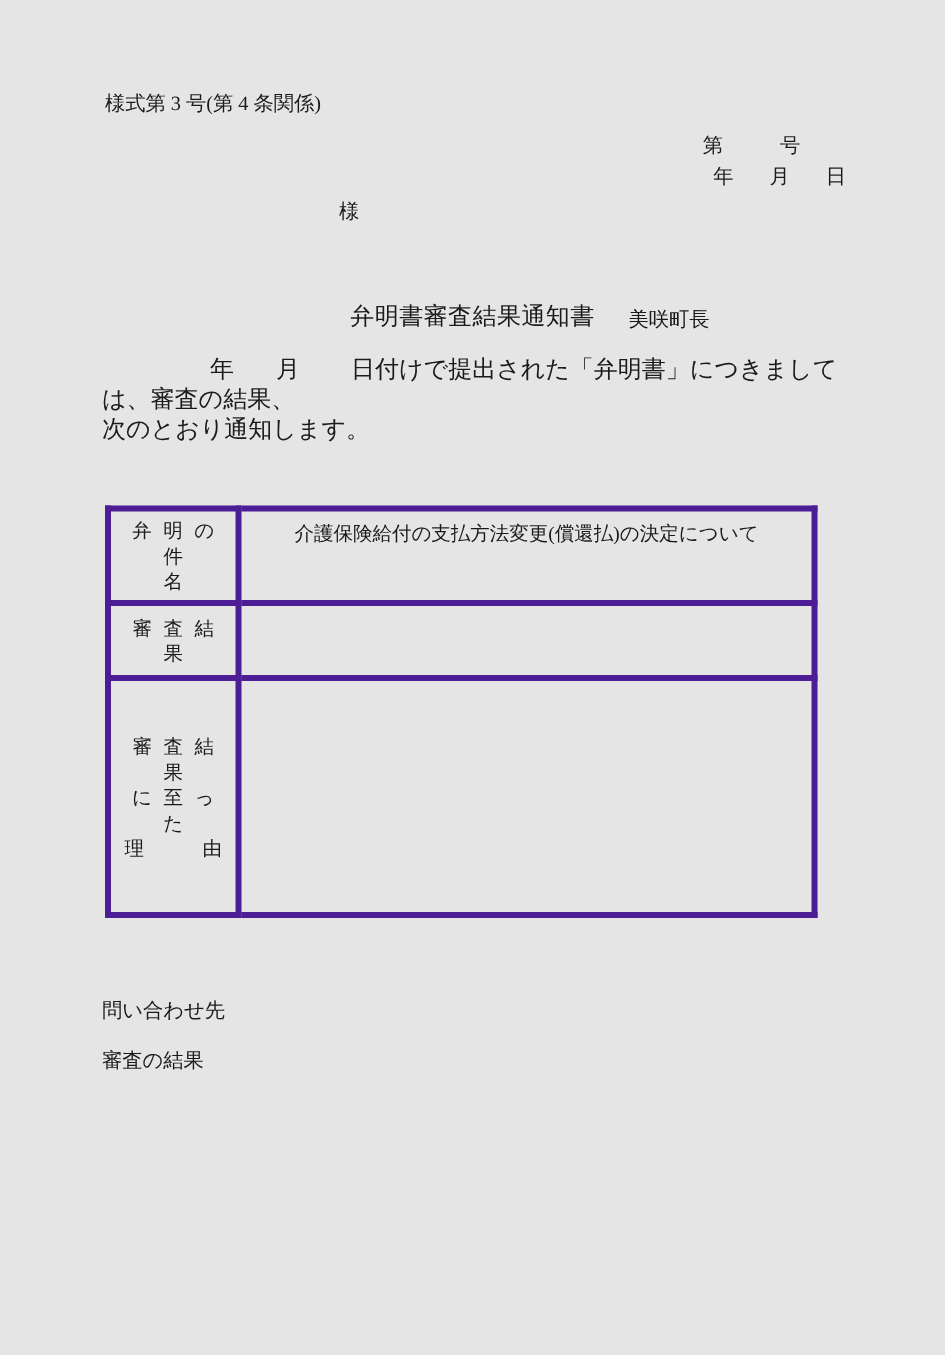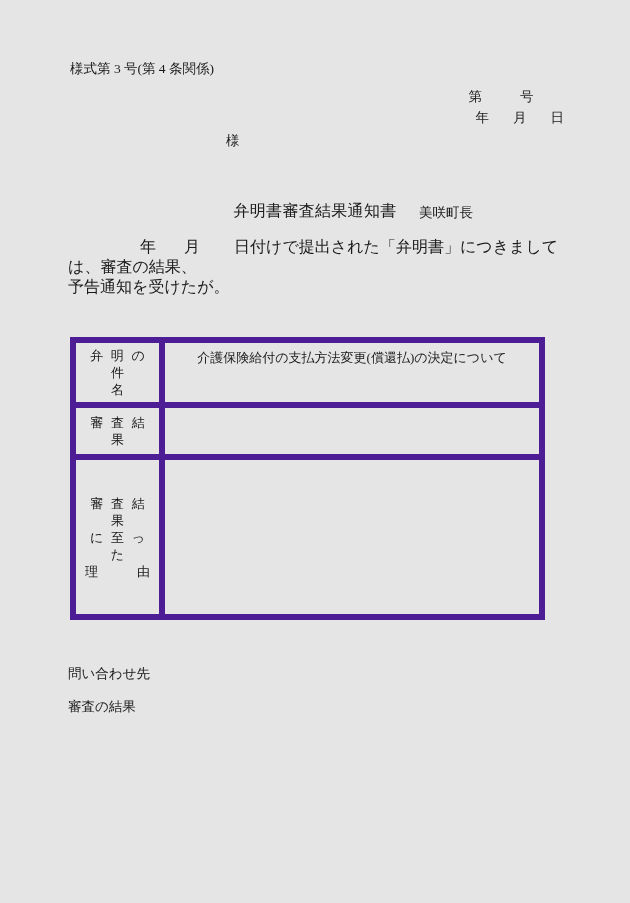--- a/index.html
+++ b/index.html
@@ -79,21 +79,21 @@
   .form-table {
     position: absolute;
     left: 70px;
     top: 337px;
     width: 475px;
     border-collapse: collapse;
     table-layout: fixed;
     font-size: 13px;
   }
   .form-table td {
-    border: 6px solid #4c1d95;
+    border: 4px solid #4c1d95;
     padding: 0;
     vertical-align: middle;
   }
   .form-table td.label {
     width: 71px;
     text-align: center;
     padding: 4px 6px;
   }
   .form-table td.value {
     padding: 4px 8px;
@@ -147,21 +147,21 @@
     <span>第</span><span class="gap-wide"></span><span>号</span>
   </div>
 
   <div class="abs t13 addressee">様</div>
 
   <div class="abs t13 issuer">美咲町長</div>
 
   <div class="abs doc-title">弁明書審査結果通知書</div>
 
   <div class="body-block">
-    <span class="indent"></span><span>年</span><span class="gap-mid"></span><span>月</span><span class="gap-mid2"></span><span>日付けで提出された「弁明書」につきましては、審査の結果、</span><br><span>予告通知を受けたが。</span>
+    <span class="indent"></span><span>年</span><span class="gap-mid"></span><span>月</span><span class="gap-mid2"></span><span>日付けで提出された「弁明書」につきましては、審査の結果、</span><br><span>次のとおり通知します。</span>
   </div>
 
   <table class="form-table">
     <tbody>
       <tr class="row-title">
         <td class="label">
           <span class="lbl-inner spread2">弁 明 の 件</span>
           <span class="lbl-inner">名</span>
         </td>
         <td class="value val-center">介護保険給付の支払方法変更(償還払)の決定について</td>

